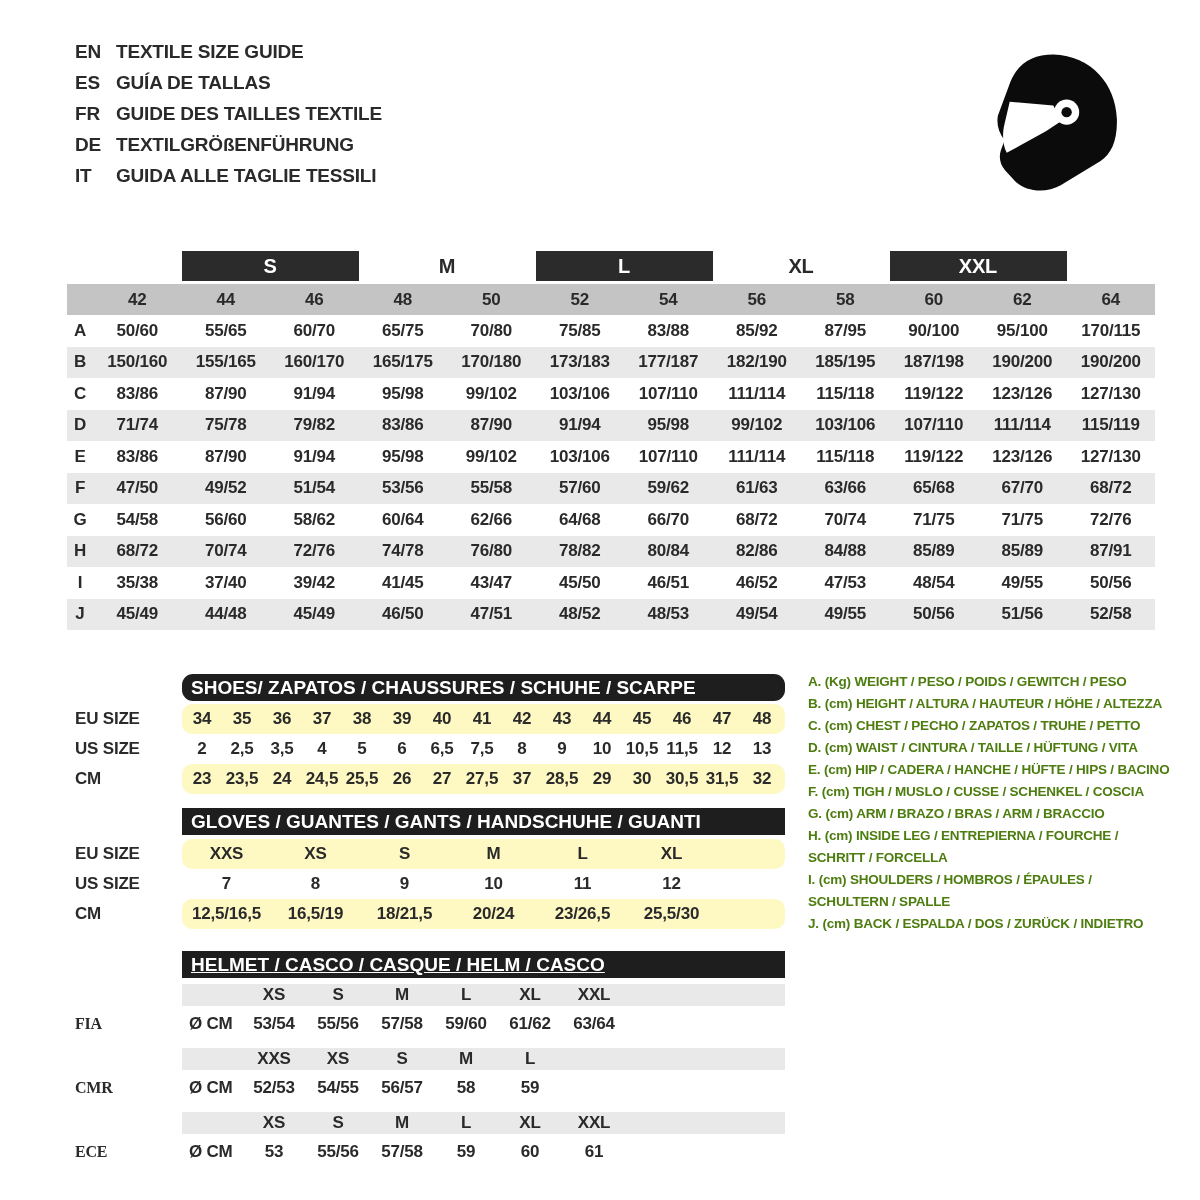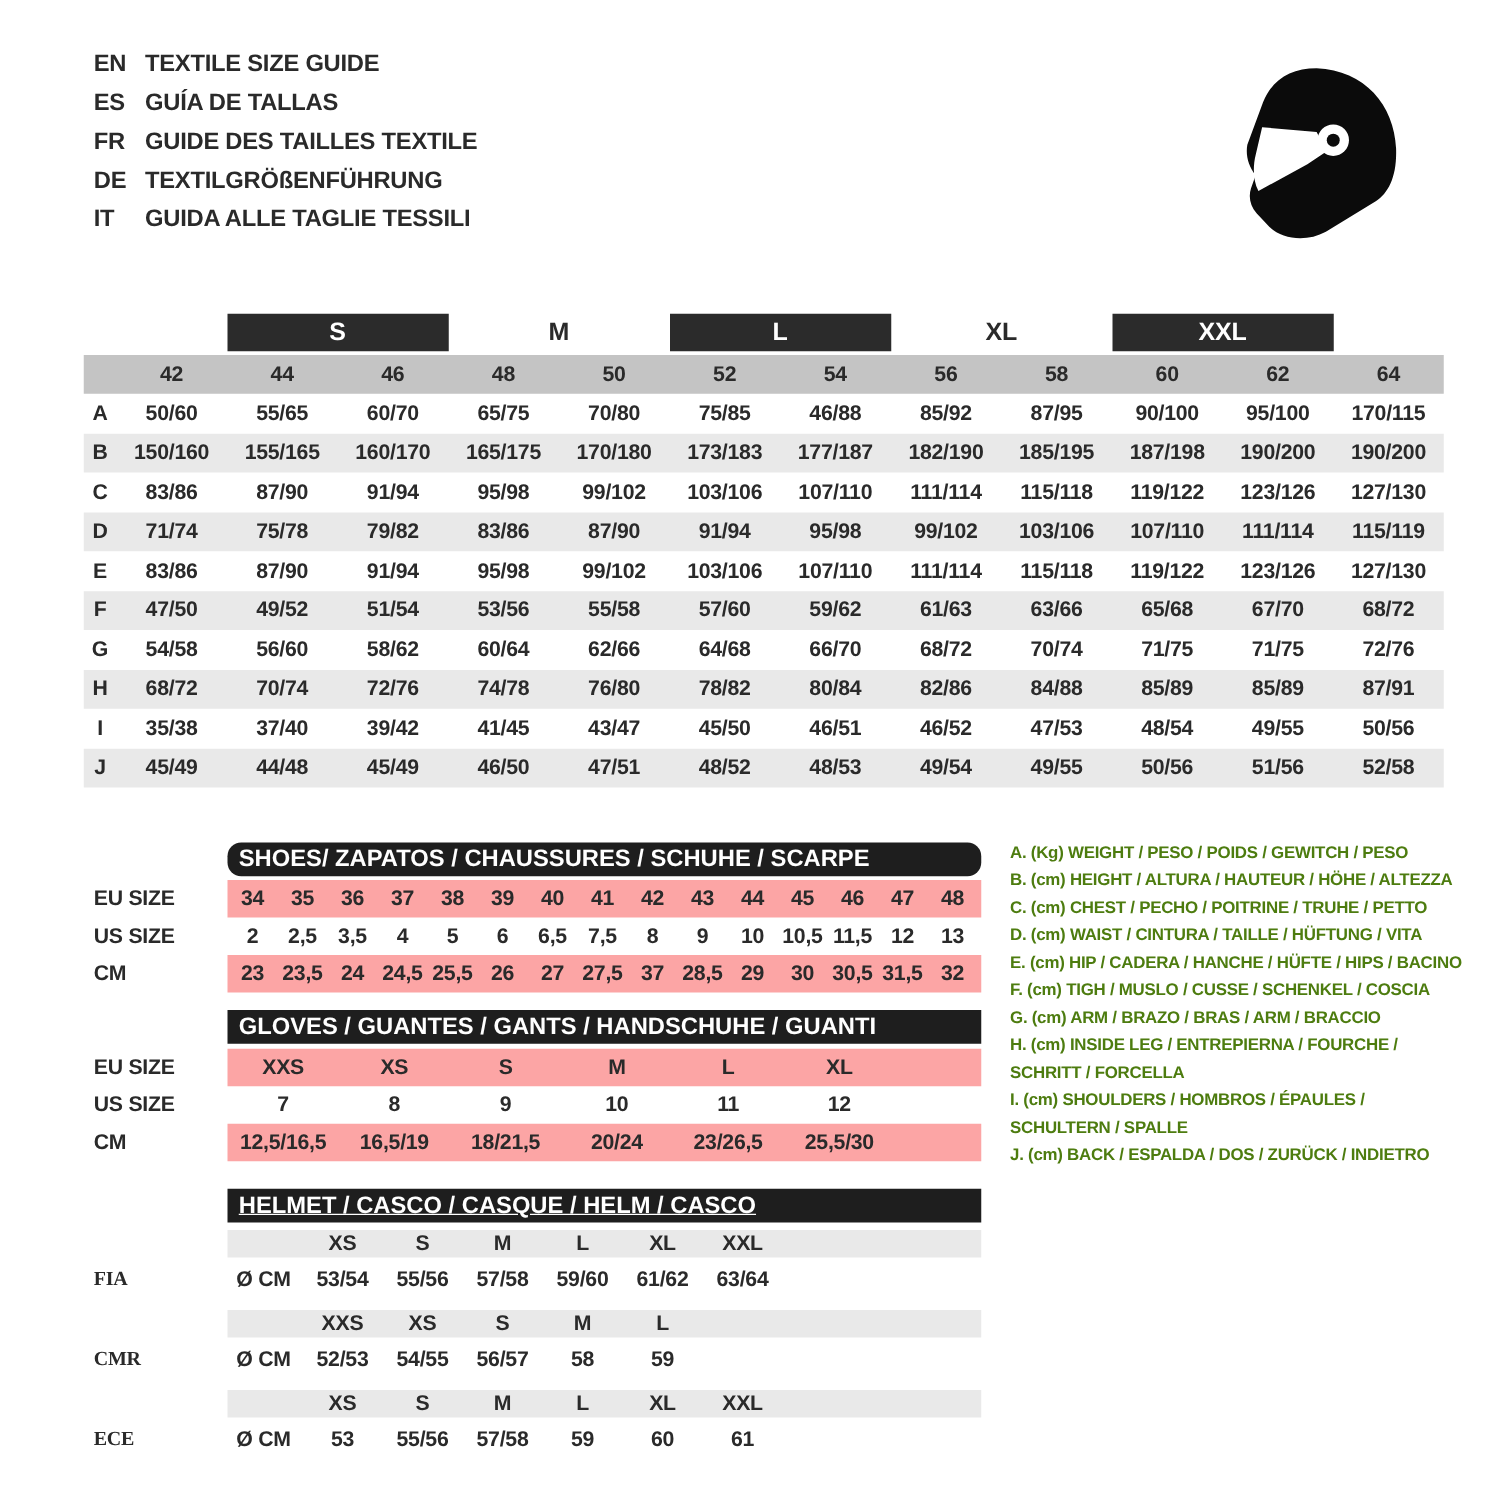--- a/index.html
+++ b/index.html
@@ -35,21 +35,21 @@
            font-size:19px;display:flex;align-items:center;padding-left:9px;box-sizing:border-box;
            letter-spacing:0;}
   .shoes .sub-bar{margin-bottom:3px;border-radius:11px;}
   .gloves .sub-bar{margin-bottom:4px;}
   .helmet-tbl .sub-bar{margin-bottom:0;text-decoration:underline;}
   .sub-row{display:flex;height:30px;}
   .sub-label{width:107px;display:flex;align-items:center;font-size:17px;}
   .sub-cells{width:603px;display:grid;align-items:center;}
   .shoes .sub-cells{grid-template-columns:repeat(15,40px) 1fr;}
   .gloves .sub-cells{grid-template-columns:repeat(6,89px) 1fr;}
-  .sub-row.gray .sub-cells{background:#fca5a5;}
+  .sub-row.gray .sub-cells{background:#fef9c3;border-radius:10px;}
   .sub-cell{text-align:center;font-size:17px;}
   
   .h-row{display:flex;}
   .h-size{height:22px;margin-top:6px;}
   .h-val{height:36px;}
   .h-label{width:107px;display:flex;align-items:center;font-size:16px;font-family:Liberation Serif, serif;}
   .h-cells{width:603px;display:grid;grid-template-columns:60px repeat(6,64px) 1fr;align-items:center;}
   .h-row.gray .h-cells{background:#e9e9e9;}
   .h-cell{text-align:center;font-size:17px;}
   .h-unit{text-align:left;padding-left:7px;font-size:17px;}
@@ -120,21 +120,21 @@
         <div class="mt-cell">64</div>
       </div>
       <div class="mt-row mt-data">
         <div class="mt-letter">A</div>
         <div class="mt-cell">50/60</div>
         <div class="mt-cell">55/65</div>
         <div class="mt-cell">60/70</div>
         <div class="mt-cell">65/75</div>
         <div class="mt-cell">70/80</div>
         <div class="mt-cell">75/85</div>
-        <div class="mt-cell">46/88</div>
+        <div class="mt-cell">83/88</div>
         <div class="mt-cell">85/92</div>
         <div class="mt-cell">87/95</div>
         <div class="mt-cell">90/100</div>
         <div class="mt-cell">95/100</div>
         <div class="mt-cell">170/115</div>
       </div>
       <div class="mt-row mt-data stripe">
         <div class="mt-letter">B</div>
         <div class="mt-cell">150/160</div>
         <div class="mt-cell">155/165</div>
@@ -455,21 +455,21 @@
   </section>
 
   <aside class="legend" id="legend">
       <div class="legend-item">
         <div class="legend-line">A. (Kg) WEIGHT / PESO / POIDS / GEWITCH / PESO</div>
       </div>
       <div class="legend-item">
         <div class="legend-line">B. (cm) HEIGHT / ALTURA / HAUTEUR / HÖHE / ALTEZZA</div>
       </div>
       <div class="legend-item">
-        <div class="legend-line">C. (cm) CHEST / PECHO / POITRINE / TRUHE / PETTO</div>
+        <div class="legend-line">C. (cm) CHEST / PECHO / ZAPATOS / TRUHE / PETTO</div>
       </div>
       <div class="legend-item">
         <div class="legend-line">D. (cm) WAIST / CINTURA / TAILLE / HÜFTUNG / VITA</div>
       </div>
       <div class="legend-item">
         <div class="legend-line">E. (cm) HIP / CADERA / HANCHE / HÜFTE / HIPS / BACINO</div>
       </div>
       <div class="legend-item">
         <div class="legend-line">F. (cm) TIGH / MUSLO / CUSSE / SCHENKEL / COSCIA</div>
       </div>

